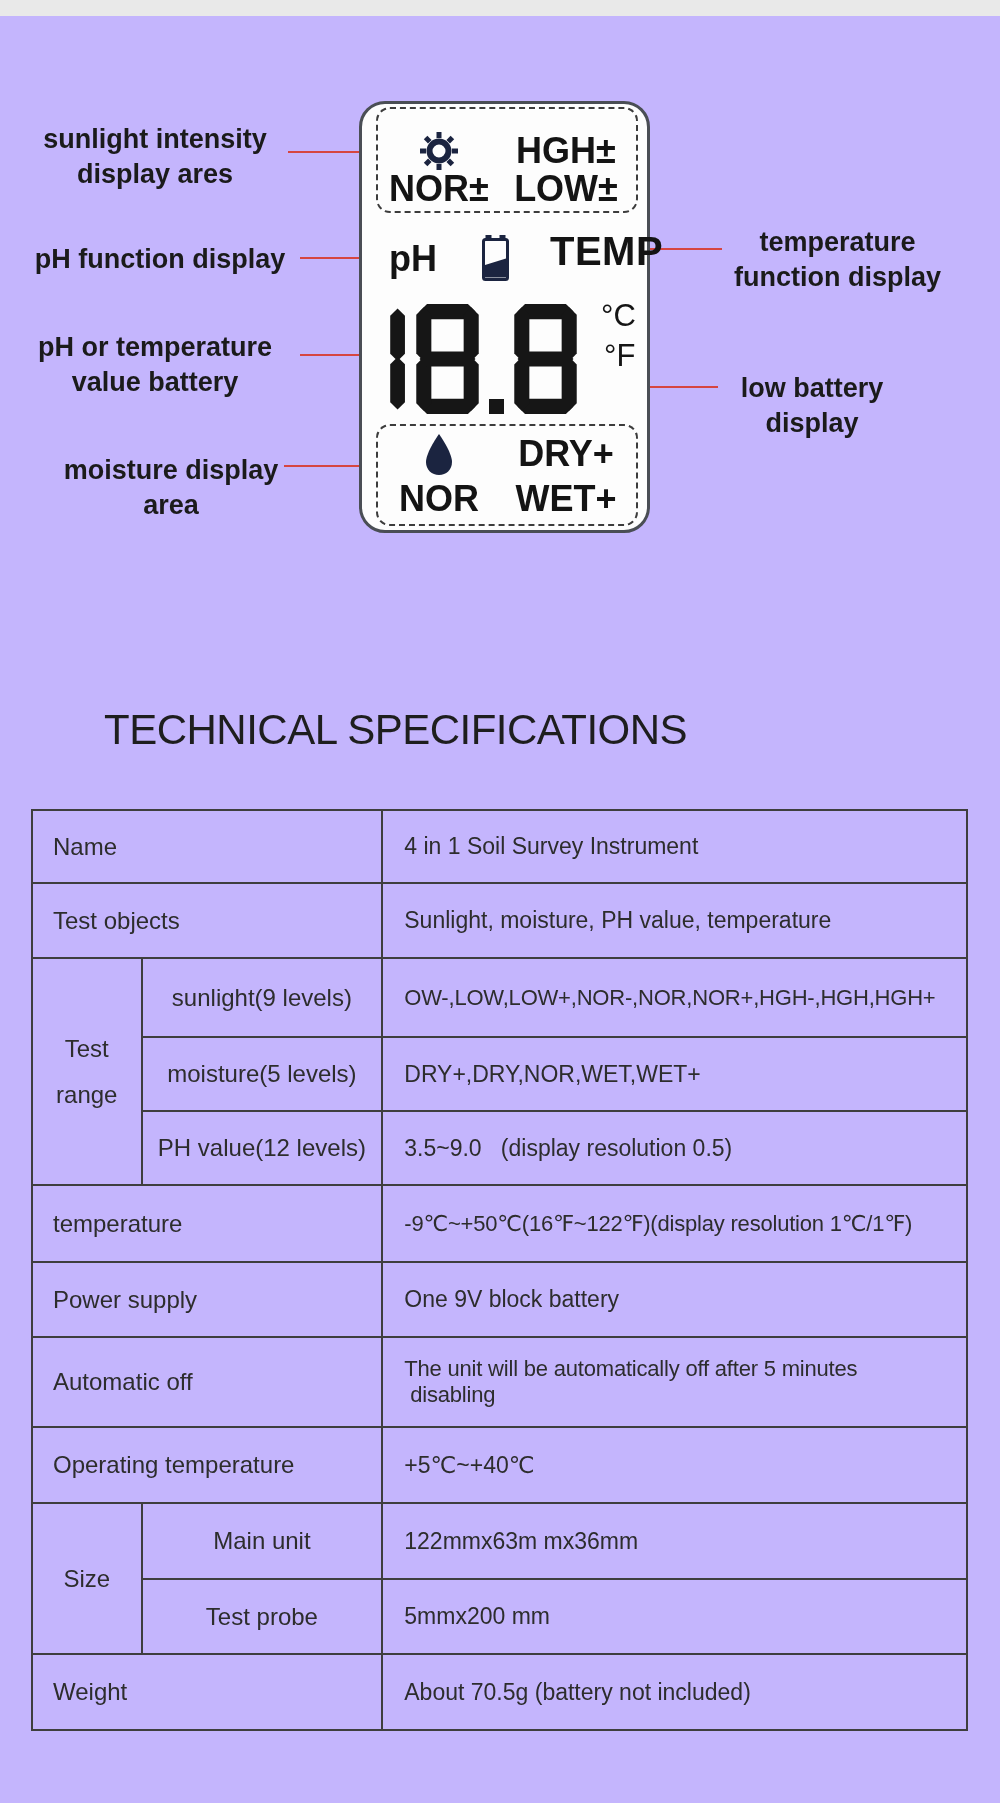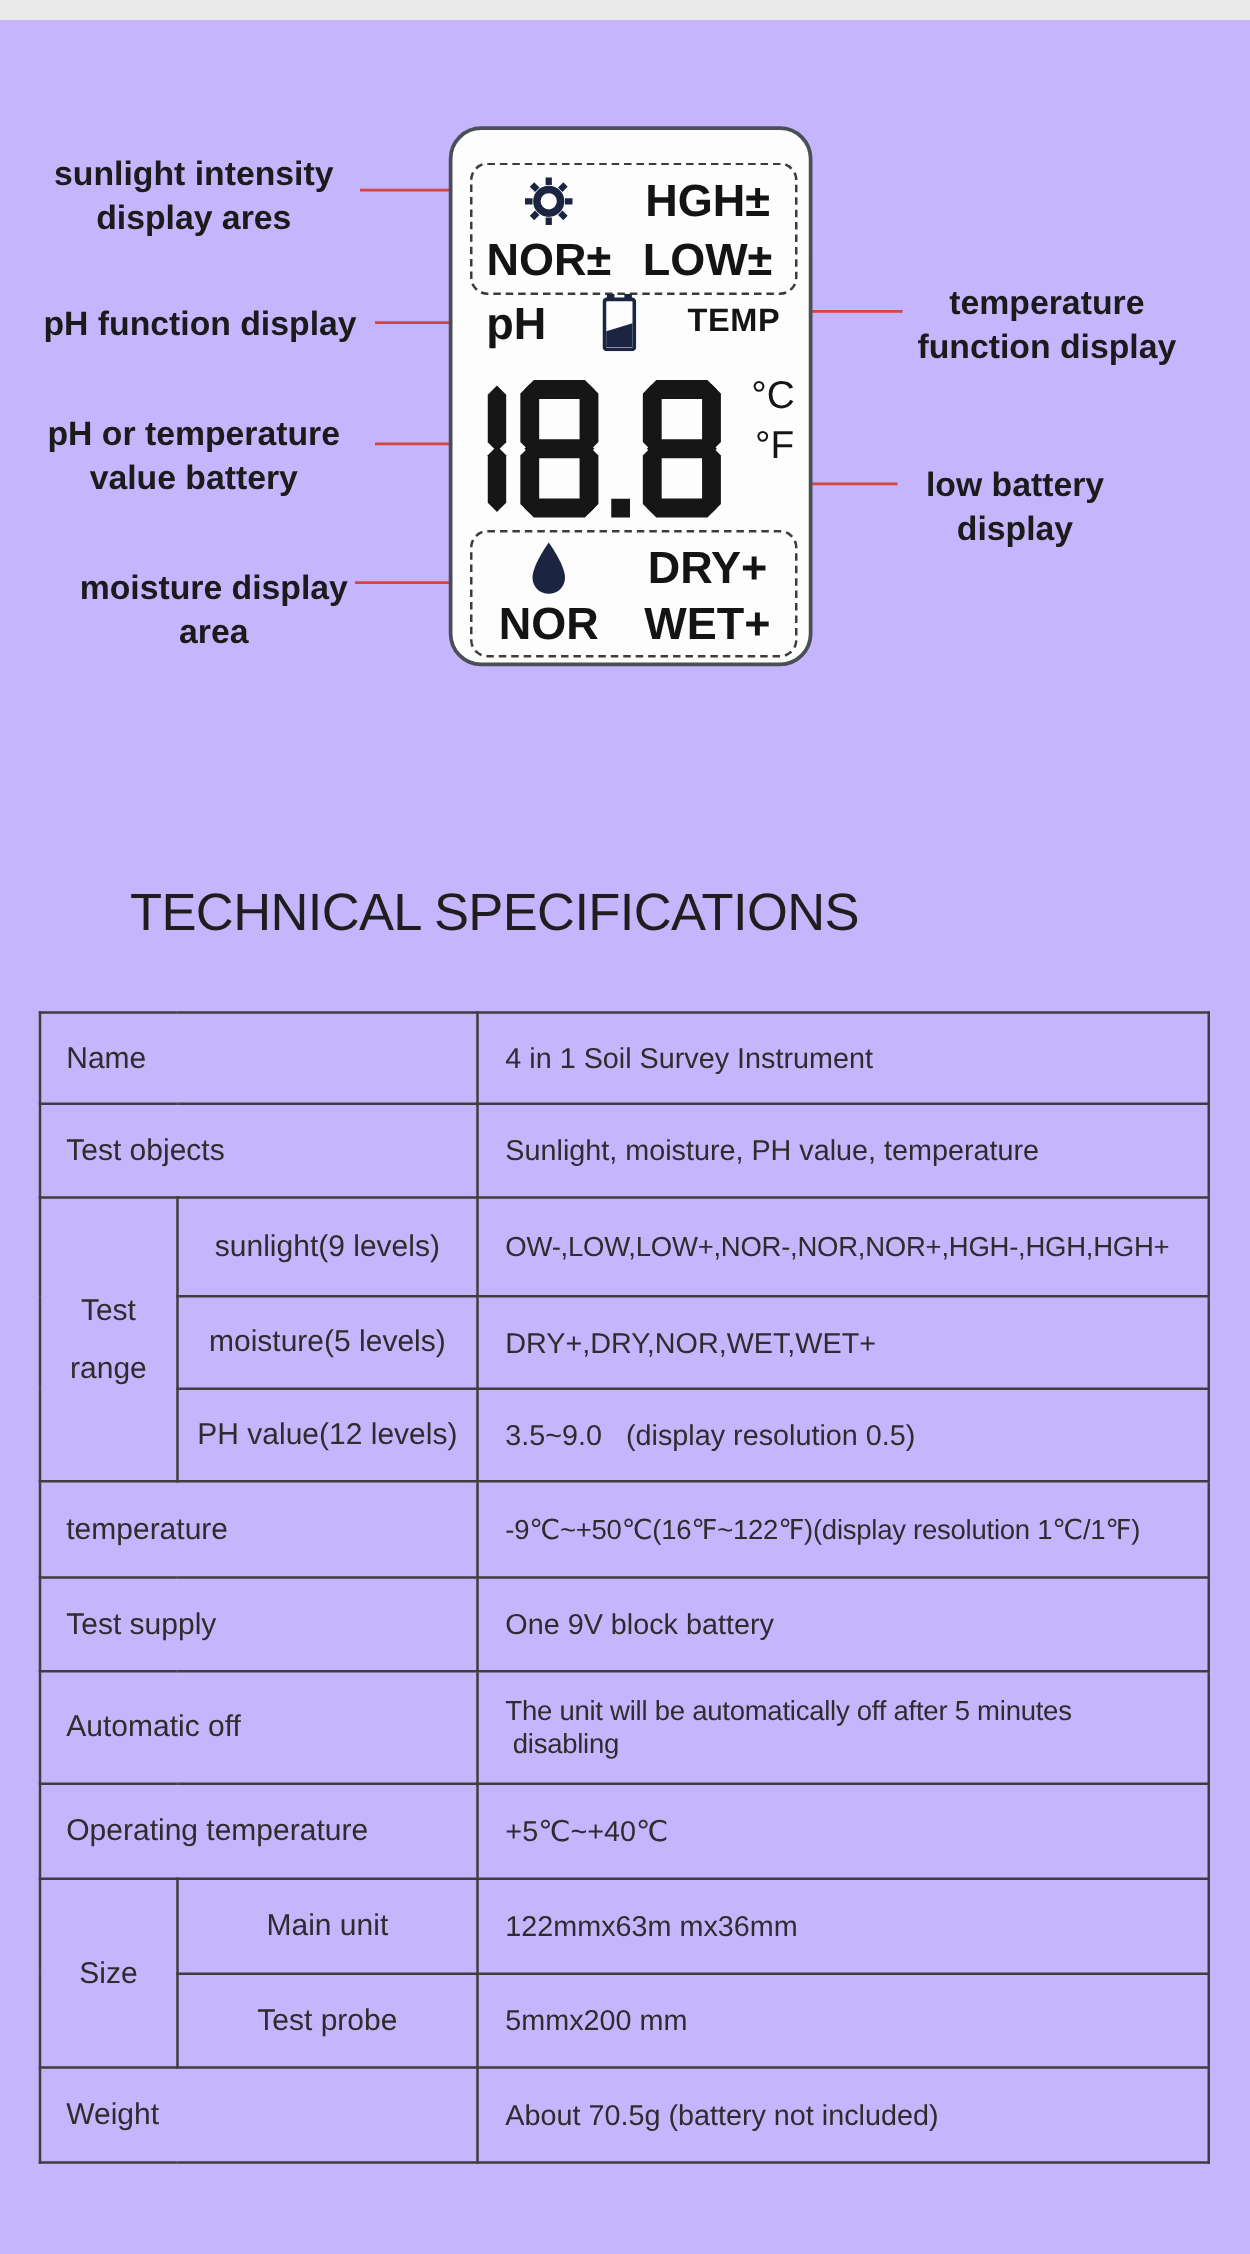--- a/index.html
+++ b/index.html
@@ -19,28 +19,28 @@
   .co-value    { left:25px;  top:314px; width:260px; }
   .co-moisture { left:46px;  top:437px; width:250px; }
   .co-temp     { left:715px; top:209px; width:245px; }
   .co-batt     { left:722px; top:355px; width:180px; }
 
   .lcd-panel { position:absolute; left:359px; top:85px; width:291px; height:432px;
                background:#fdfdfd; border:3px solid #4a4e55; border-radius:26px; }
   .dash-box { position:absolute; left:14px; width:262px; border:2px dashed #3c3c3c;
               border-radius:14px; display:flex; flex-direction:column; justify-content:space-around;
               padding:4px 2px; }
-  .box-sun  { top:26px;  height:106px; }
+  .box-sun  { top:3px;  height:106px;justify-content:flex-end; }
   .box-moist{ top:320px; height:102px; }
   .lcd-row { display:grid; grid-template-columns:118px 1fr; align-items:center; justify-items:center; }
   .w { font-weight:700; color:#141414; font-size:36px; line-height:1; }
 
   .lcd-ph   { position:absolute; left:27px;  top:137px; }
   .lcd-batt { position:absolute; left:120px; top:131px; width:27px; height:46px; }
-  .lcd-temp { position:absolute; left:188px; top:139px; font-size:26px; letter-spacing:.5px; }
+  .lcd-temp { position:absolute; left:188px; top:127px; font-size:40px; letter-spacing:.5px; }
 
   .seg-wrap { position:absolute; left:24px; top:199px; display:flex; align-items:flex-end; gap:9px; }
   .seg-digit { height:112px; display:block; }
   .dp { width:15px; height:15px; background:#161616; display:inline-block; margin-bottom:1px; }
   .unit { position:absolute; font-size:31px; font-weight:400; color:#151515; line-height:1; }
   .unit-c { left:239px; top:196px; }
   .unit-f { left:242px; top:236px; }
 
   .icon-navy { fill:var(--navy); }
   .sun-ring  { fill:none; stroke:var(--navy); stroke-width:6px; }
@@ -197,21 +197,21 @@
       </tr>
       <tr class="r74">
         <td class="sub">PH value(12 levels)</td>
         <td class="val">3.5~9.0   (display resolution 0.5)</td>
       </tr>
       <tr class="r77">
         <td colspan="2" class="lbl">temperature</td>
         <td class="val tight">-9℃~+50℃(16℉~122℉)(display resolution 1℃/1℉)</td>
       </tr>
       <tr class="r75">
-        <td colspan="2" class="lbl">Test supply</td>
+        <td colspan="2" class="lbl">Power supply</td>
         <td class="val">One 9V block battery</td>
       </tr>
       <tr class="r90">
         <td colspan="2" class="lbl">Automatic off</td>
         <td class="val tight">The unit will be automatically off after 5 minutes
  disabling</td>
       </tr>
       <tr class="r76">
         <td colspan="2" class="lbl">Operating temperature</td>
         <td class="val">+5℃~+40℃</td>

